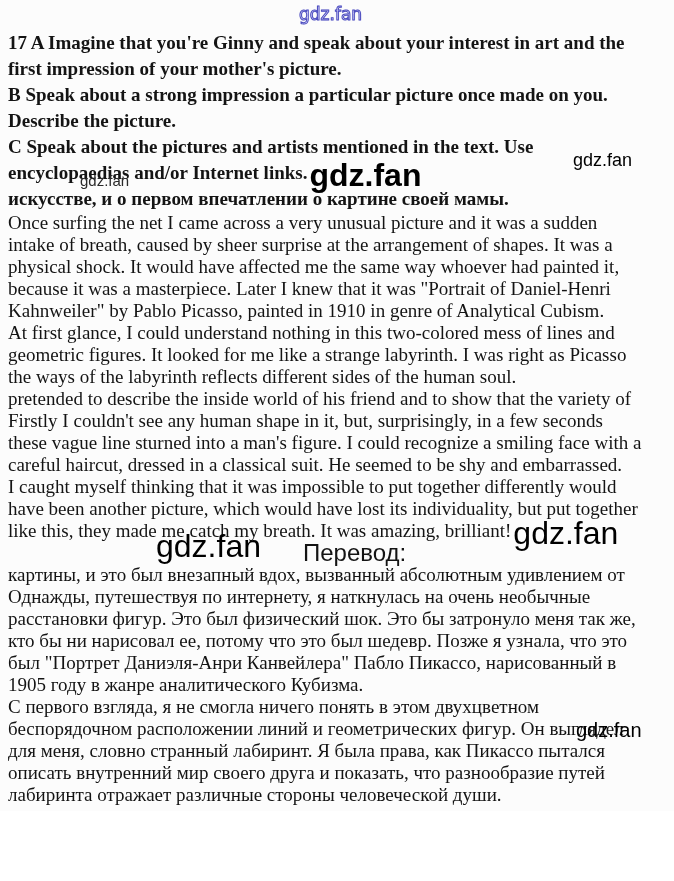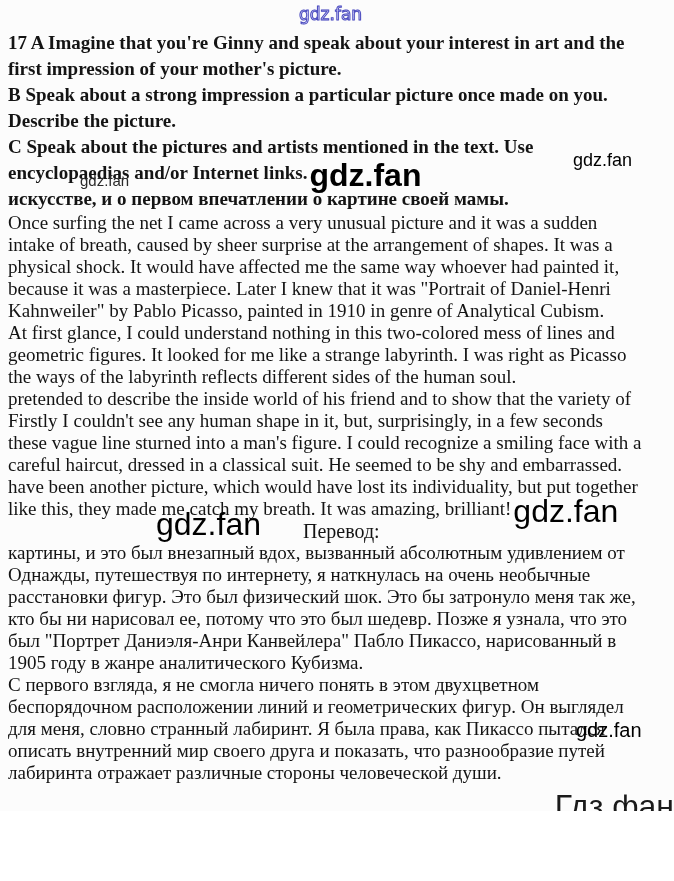--- a/index.html
+++ b/index.html
@@ -37,22 +37,22 @@
     color:var(--c-text);
   }
   .perevod-row{
     position:relative;
     height:22px;
     margin-left:8px;
   }
   .perevod-label{
     display:inline-block;
     margin-left:295px;
-    font-family:Liberation Serif, serif;
-    font-size:20px;
+    font-family:Liberation Sans, sans-serif;
+    font-size:24px;
     line-height:22px;
     color:var(--c-text);
   }
   .footer{
     margin-top:4px;
     text-align:right;
     font-family:"Liberation Sans",sans-serif;
     font-size:32px;
     line-height:36px;
     color:#1a1a1a;
@@ -115,20 +115,21 @@
     <div class="b-line">physical shock. It would have affected me the same way whoever had painted it,</div>
     <div class="b-line">because it was a masterpiece. Later I knew that it was "Portrait of Daniel-Henri</div>
     <div class="b-line">Kahnweiler" by Pablo Picasso, painted in 1910 in genre of Analytical Cubism.</div>
     <div class="b-line">At first glance, I could understand nothing in this two-colored mess of lines and</div>
     <div class="b-line">geometric figures. It looked for me like a strange labyrinth. I was right as Picasso</div>
     <div class="b-line">the ways of the labyrinth reflects different sides of the human soul.</div>
     <div class="b-line">pretended to describe the inside world of his friend and to show that the variety of</div>
     <div class="b-line">Firstly I couldn't see any human shape in it, but, surprisingly, in a few seconds</div>
     <div class="b-line">these vague line sturned into a man's figure. I could recognize a smiling face with a</div>
     <div class="b-line">careful haircut, dressed in a classical suit. He seemed to be shy and embarrassed.</div>
+    <div class="b-line">I caught myself thinking that it was impossible to put together differently would</div>
     <div class="b-line">have been another picture, which would have lost its individuality, but put together</div>
     <div class="b-line">
       <span>like this, they made me catch my breath. It was amazing, brilliant!</span><span class="wm wm-inline">gdz.fan</span>
     </div>
   </div>
 
   <div class="perevod-row">
     <span class="wm wm-abs wm-perevod">gdz.fan</span>
     <span class="perevod-label">Перевод:</span>
   </div>

